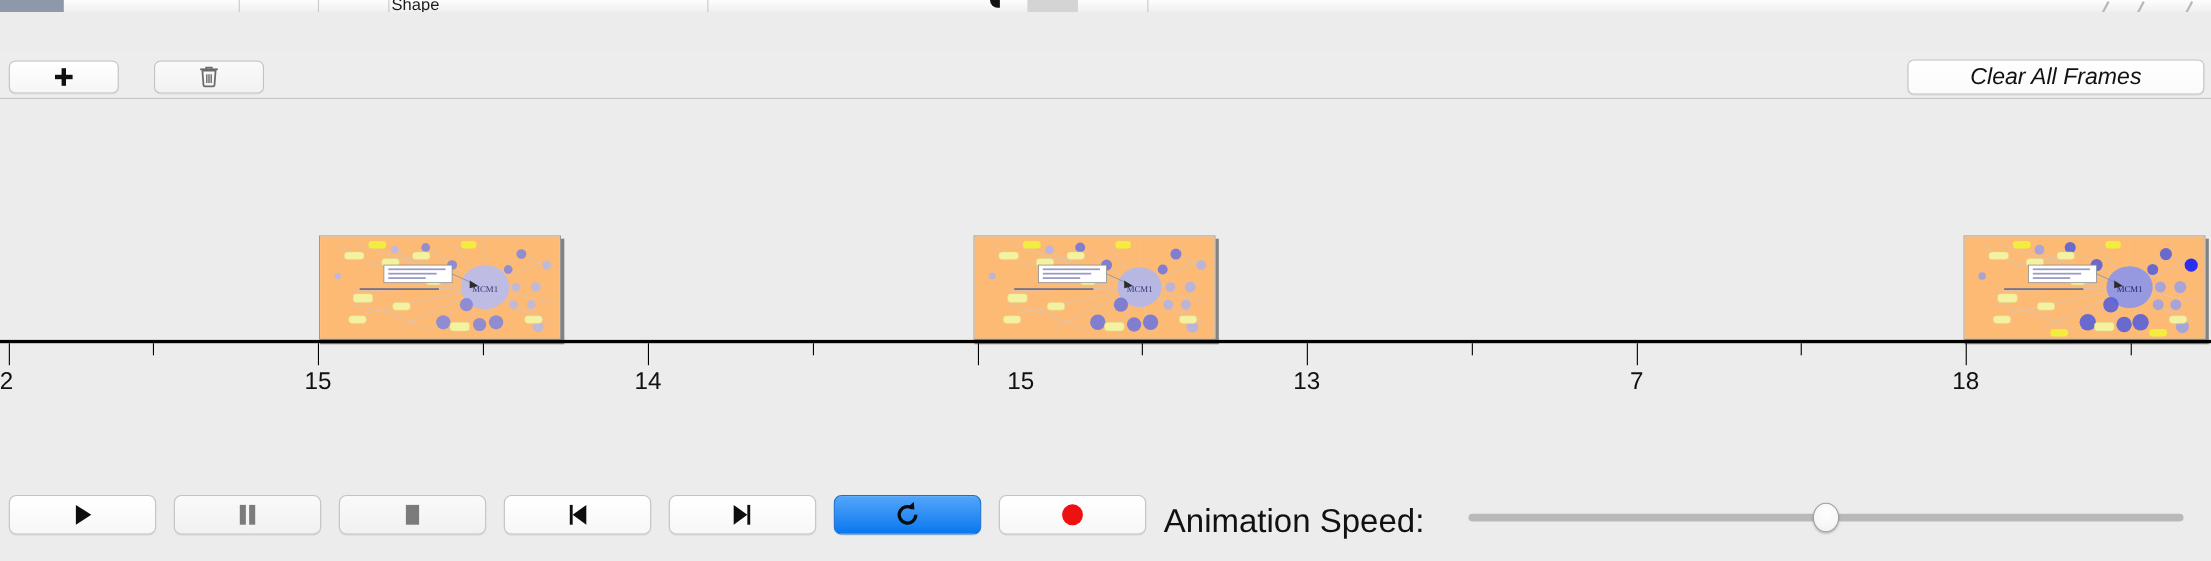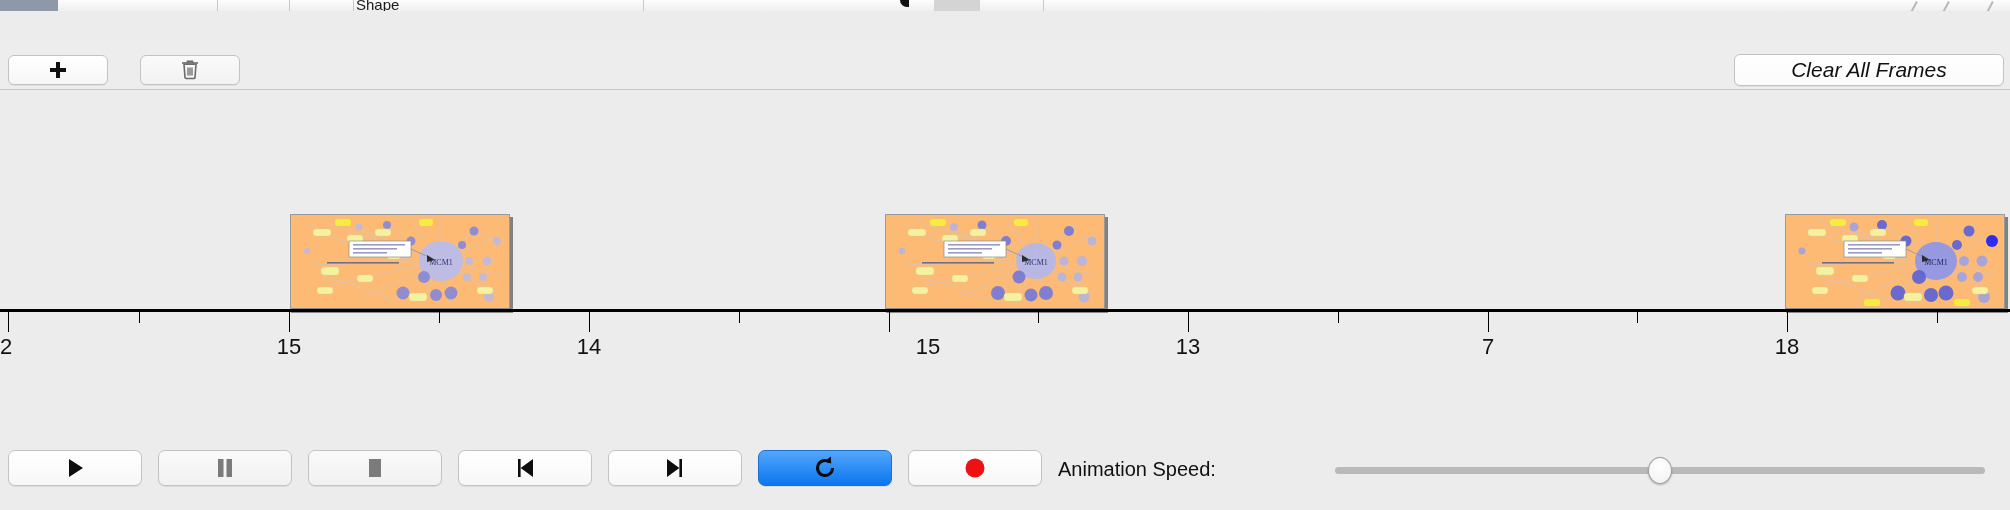--- a/index.html
+++ b/index.html
@@ -139,21 +139,21 @@
     display: flex; align-items: center; justify-content: center;
     box-shadow: 0 1px 0 rgba(0,0,0,.07);
   }
   .ctl.dim { background: linear-gradient(#fafafa, #f1f1f1); }
   .ctl.active {
     background: linear-gradient(#53a6fb, #0a77ee);
     border: 1px solid #1a6fd0;
   }
   .speed-label {
     position: absolute; top: 24px; left: 1058px;
-    font-size: 20px; color: #111;
+    font-size: 30px; color: #111;
   }
   .slider { position: absolute; top: 33px; left: 1335px; width: 650px; height: 8px; }
   .slider .track {
     position: absolute; left: 0; top: 0; width: 650px; height: 7px;
     background: #b9b9b9; border-radius: 4px;
   }
   .slider .knob {
     position: absolute; top: -10px; width: 24px; height: 27px;
     background: radial-gradient(circle at 50% 35%, #ffffff, #f0f0f0);
     border: 1px solid #9e9e9e; border-radius: 50%;

